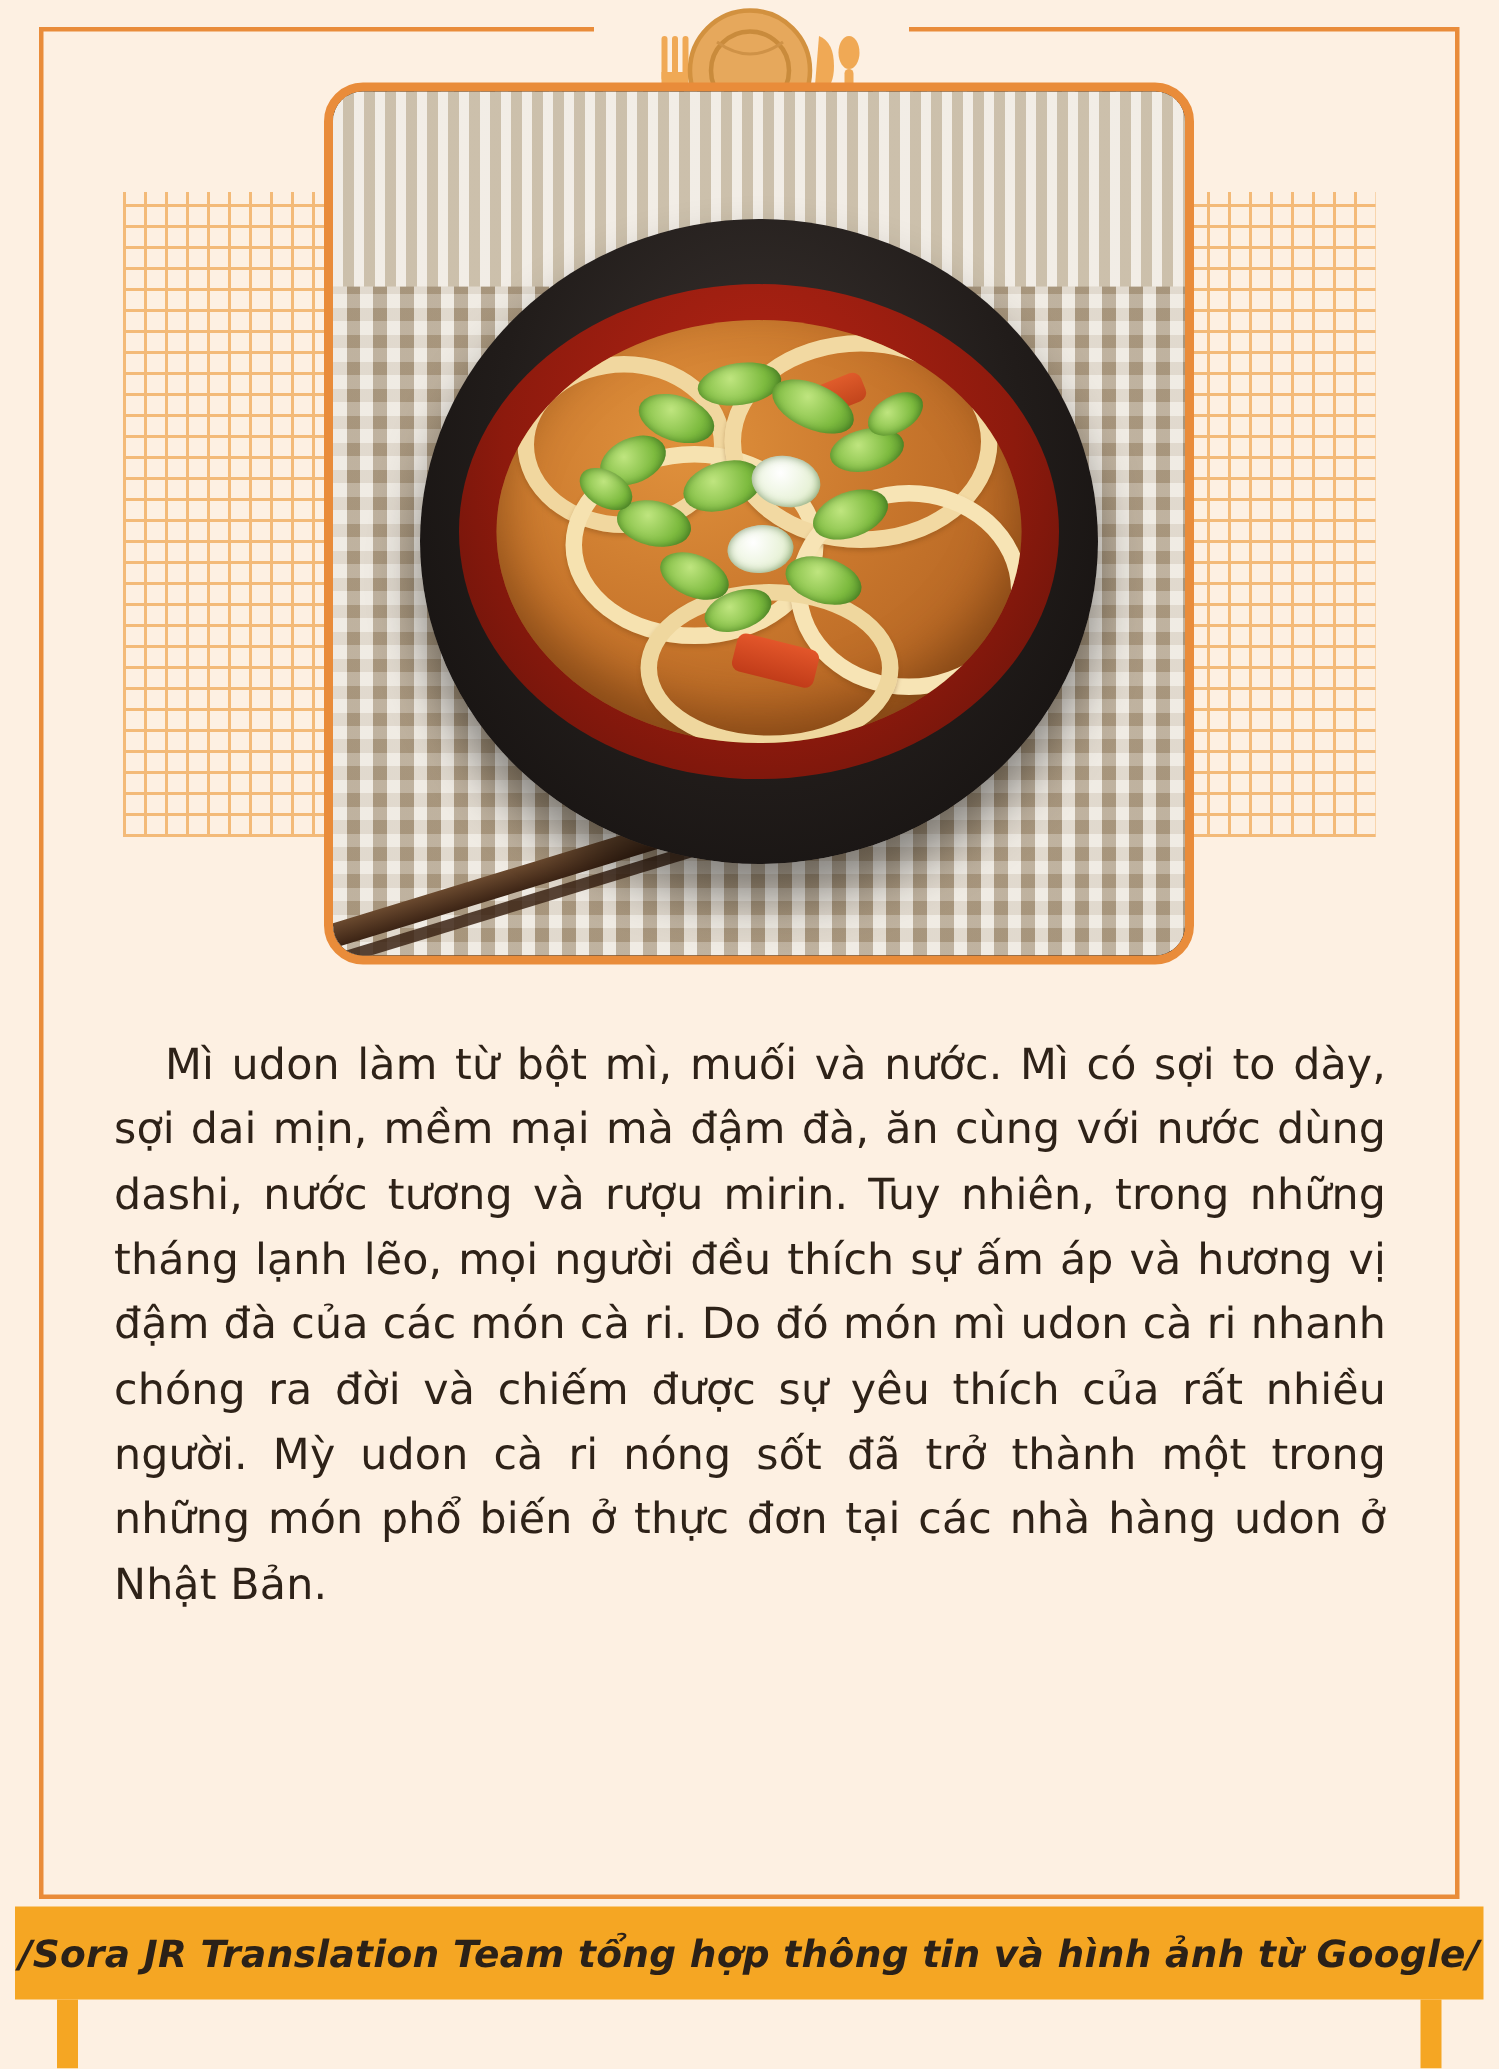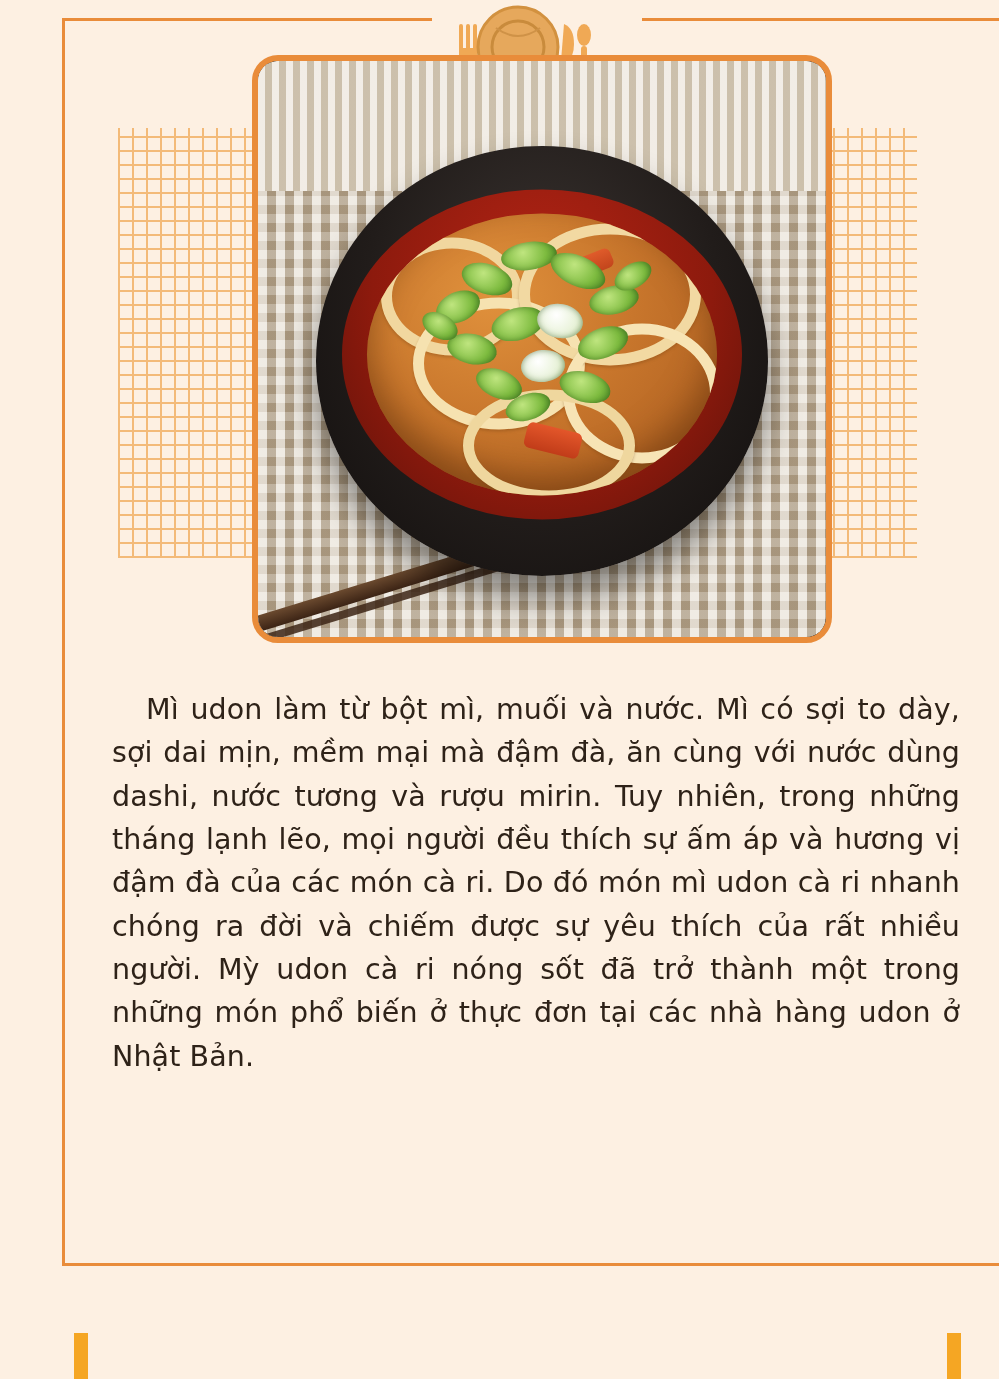--- a/index.html
+++ b/index.html
@@ -13,21 +13,20 @@
     font-family: "DejaVu Sans", sans-serif;
     overflow: hidden;
     position: relative;
   }
 
   
   .page {
     position: absolute;
     inset: 0;
     background: #fdf0e2;
-    margin-left: 36px;
   }
   .frame-outer {
     position: absolute;
     left: 26px;
     top: 18px;
     width: 947px;
     height: 1248px;
     border: 3px solid #e98c3a;
     box-sizing: border-box;
   }
@@ -296,14 +295,17 @@
       </div>
     </div>
   </div>
 
   <div class="body-text">
     <p>Mì udon làm từ bột mì, muối và nước. Mì có sợi to dày, sợi dai mịn, mềm mại mà đậm đà, ăn cùng với nước dùng dashi, nước tương và rượu mirin. Tuy nhiên, trong những tháng lạnh lẽo, mọi người đều thích sự ấm áp và hương vị đậm đà của các món cà ri. Do đó món mì udon cà ri nhanh chóng ra đời và chiếm được sự yêu thích của rất nhiều người. Mỳ udon cà ri nóng sốt đã trở thành một trong những món phổ biến ở thực đơn tại các nhà hàng udon ở Nhật Bản.</p>
   </div>
 
   <div class="footer-tab ft-left"></div>
   <div class="footer-tab ft-right"></div>
+  <div class="footer">
+    <div class="footer-text">/Sora JR Translation Team tổng hợp thông tin và hình ảnh từ Google/</div>
+  </div>
 
 </div>
 
 </body></html>

